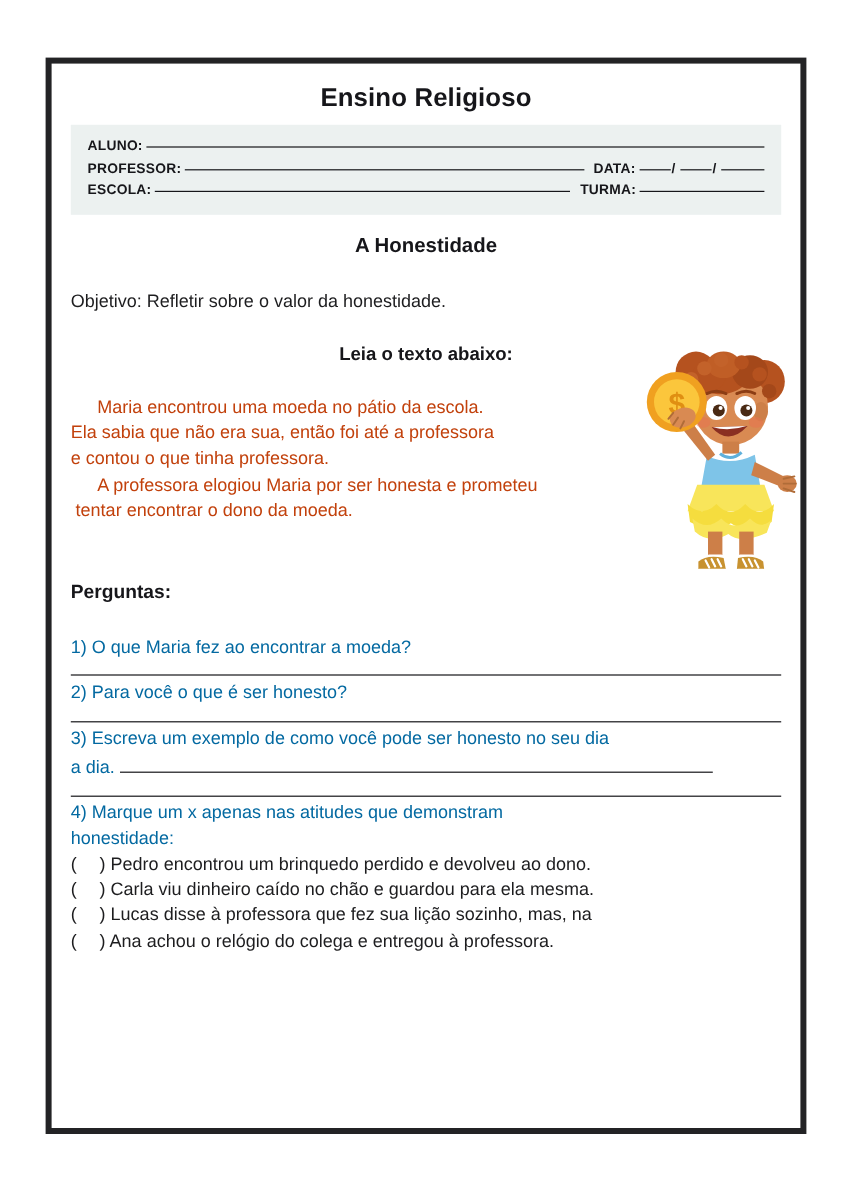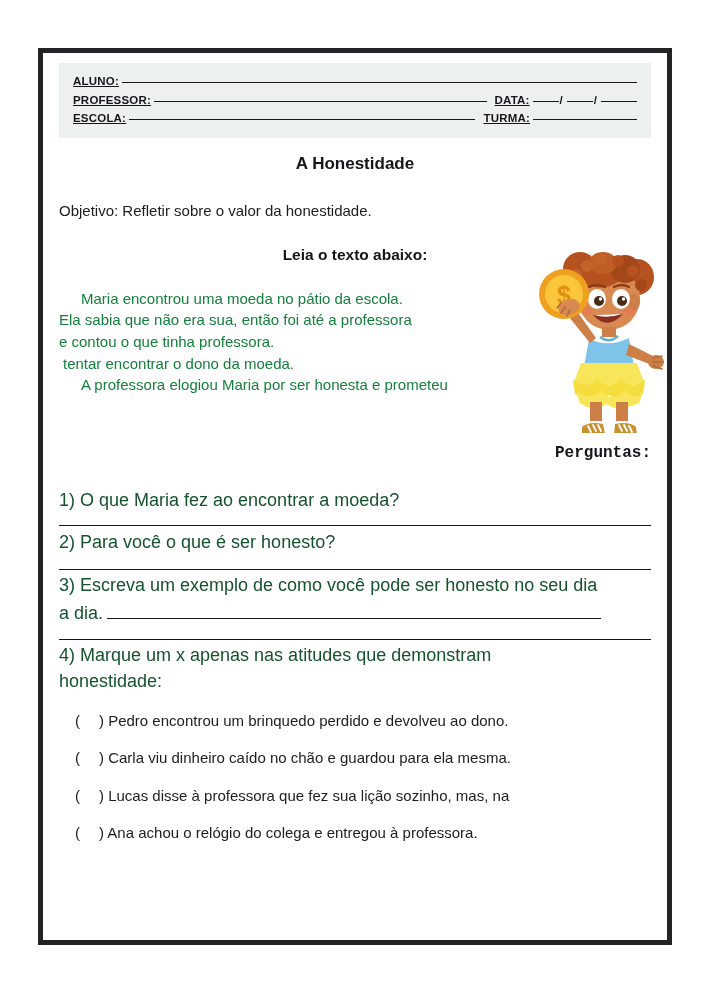--- a/index.html
+++ b/index.html
@@ -50,21 +50,20 @@
     align-items: baseline;
     font-size: 11.5px;
     font-weight: bold;
     line-height: 1.62;
     white-space: nowrap;
     color: #16161a;
   }
   .ident-label {
     flex: 0 0 auto;
     letter-spacing: 0.2px;
-    text-decoration: underline;
   }
   .rule {
     border-bottom: 1.4px solid #16161a;
     position: relative;
     top: -2px;
     margin-left: 3px;
   }
   .rule.w-aluno { flex: 1 1 auto; }
   .rule.w-prof  { flex: 1 1 auto; }
   .rule.w-esc   { flex: 1 1 auto; }
@@ -106,48 +105,47 @@
   
   .story-zone {
     position: relative;
     margin-top: 24px;
     min-height: 140px;
   }
   .story-text {
     font-size: 15px;
     line-height: 1.44;
     width: 500px;
-    color: #15803d;
+    color: #c2410c;
   }
   .story-text p { margin: 0; }
   .indent { display: inline-block; width: 22px; }
   .lead-space { display: inline-block; width: 4px; }
 
   .illustration {
     position: absolute;
     right: -14px;
     top: -43px;
     width: 132px;
     height: 197px;
   }
 
   
   .questions-heading {
-    text-align: right;
+    text-align: left;
     font-size: 16px;
     font-weight: bold;
     margin: 16px 0 0 0;
     color: #16161a;
-    font-family: Liberation Mono, monospace;
   }
   .q {
-    font-size: 18px;
+    font-size: 15px;
     line-height: 1.42;
     margin: 0;
-    color: #14532d;
+    color: #0369a1;
   }
   .q-first { margin-top: 26px; }
   .answer-line {
     border-bottom: 1.5px solid #16161a;
     height: 0;
     margin: 12px 0 4px 0;
   }
   .answer-line.tight { margin: 13px 0 3px 0; }
   .inline-rule {
     display: inline-block;
@@ -157,33 +155,34 @@
     margin-left: 4px;
   }
   .q-block { margin-top: 2px; }
 
   
   .options { margin-top: 0; }
   .opt {
     font-size: 15px;
     line-height: 1.42;
     color: #1d1d1f;
-    margin: 16px;
+    margin: 0;
   }
   .box {
     display: inline-block;
     width: 24px;
   }
 </style>
 </head>
 <body>
 
 <div class="page-frame">
   <div class="page-inner">
 
+    <div class="doc-title">Ensino Religioso</div>
 
     <div class="ident-box">
 
       <div class="ident-row">
         <span class="ident-label">ALUNO:</span>
         <span class="rule w-aluno"></span>
       </div>
 
       <div class="ident-row">
         <span class="ident-label">PROFESSOR:</span>
@@ -210,22 +209,22 @@
     <div class="objective">Objetivo: Refletir sobre o valor da honestidade.</div>
 
     <div class="read-heading">Leia o texto abaixo:</div>
 
     <div class="story-zone">
 
       <div class="story-text">
         <p><span class="indent"></span><span>Maria encontrou uma moeda no pátio da escola.</span></p>
         <p>Ela sabia que não era sua, então foi até a professora</p>
         <p>e contou o que tinha professora.</p>
+        <p><span class="indent"></span><span>A professora elogiou Maria por ser honesta e prometeu</span></p>
         <p><span class="lead-space"></span><span>tentar encontrar o dono da moeda.</span></p>
-        <p><span class="indent"></span><span>A professora elogiou Maria por ser honesta e prometeu</span></p>
       </div>
 
       <svg class="illustration" viewBox="0 0 132 197">
 
         <ellipse cx="47" cy="24" rx="17" ry="17" fill="#b5521f"></ellipse>
         <ellipse cx="104" cy="32" rx="17" ry="18" fill="#b5521f"></ellipse>
 
         <ellipse cx="76" cy="53" rx="31" ry="32" fill="#d98a52"></ellipse>
 
         <path d="M46 50 C43 22 62 10 78 11 C98 12 110 25 108 48 C106 40 100 32 92 30 C84 41 70 45 58 41 C52 42 48 45 46 50 Z" fill="#b5521f"></path>

